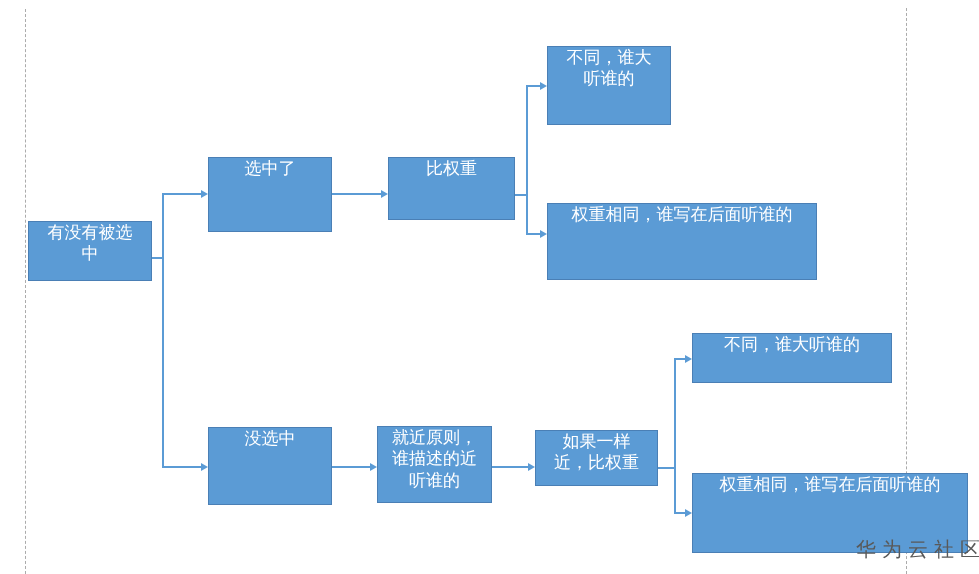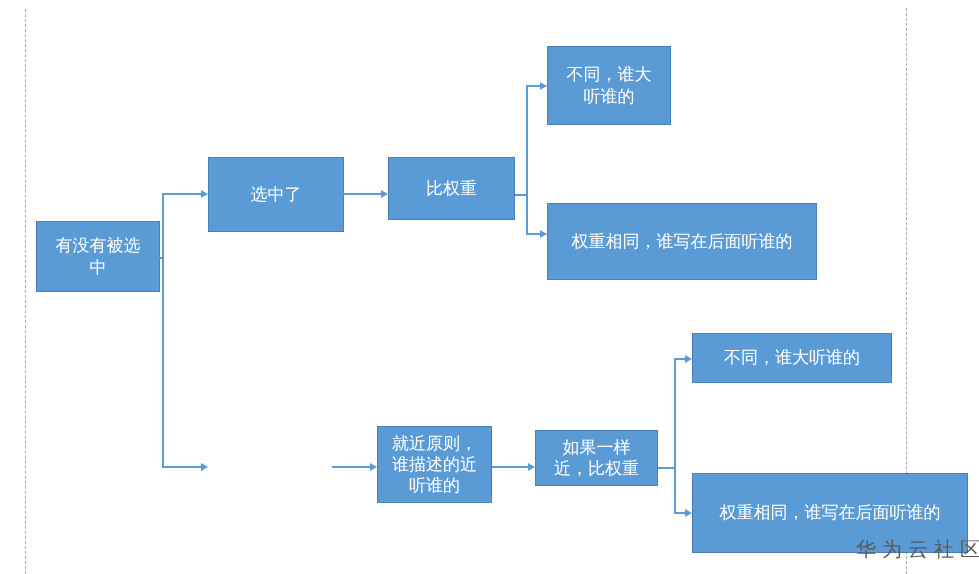--- a/index.html
+++ b/index.html
@@ -19,21 +19,20 @@
     overflow:hidden;
   }
   .node{
     position:absolute;
     background:var(--box-fill);
     border:1px solid var(--box-border);
     color:var(--box-text);
     font-size:17px;
     line-height:1.25;
     display:flex;
-    align-items:center;
     justify-content:center;
     text-align:center;
     box-sizing:border-box;
     padding:0 12px;
   }
   .hline{position:absolute;height:1.5px;background:var(--line);}
   .vline{position:absolute;width:1.5px;background:var(--line);}
   .ahead{
     position:absolute;width:0;height:0;
     border-top:4px solid transparent;
@@ -51,40 +50,43 @@
   }
 </style>
 </head>
 <body>
 
 <div class="canvas">
 
   <div class="guide" style="left:25px;top:9px;height:565px;"></div>
   <div class="guide" style="left:906px;top:8px;height:566px;"></div>
 
-  <div class="node" style="left:36px;top:221px;width:124px;height:71px;">
+  <div class="node" style="left:28px;top:221px;width:124px;height:60px;">
     <span>有没有被选中</span>
   </div>
 
-  <div class="node" style="left:208px;top:157px;width:136px;height:75px;">
+  <div class="node" style="left:208px;top:157px;width:124px;height:75px;">
     <span>选中了</span>
   </div>
 
   <div class="node" style="left:388px;top:157px;width:127px;height:63px;">
     <span>比权重</span>
   </div>
 
   <div class="node" style="left:547px;top:46px;width:124px;height:79px;">
     <span>不同，谁大听谁的</span>
   </div>
 
   <div class="node" style="left:547px;top:203px;width:270px;height:77px;">
     <span>权重相同，谁写在后面听谁的</span>
   </div>
 
+  <div class="node" style="left:208px;top:427px;width:124px;height:78px;">
+    <span>没选中</span>
+  </div>
 
   <div class="node" style="left:377px;top:426px;width:115px;height:77px;padding:0 10px;">
     <span>就近原则，谁描述的近听谁的</span>
   </div>
 
   <div class="node" style="left:535px;top:430px;width:123px;height:56px;">
     <span>如果一样近，比权重</span>
   </div>
 
   <div class="node" style="left:692px;top:333px;width:200px;height:50px;">

